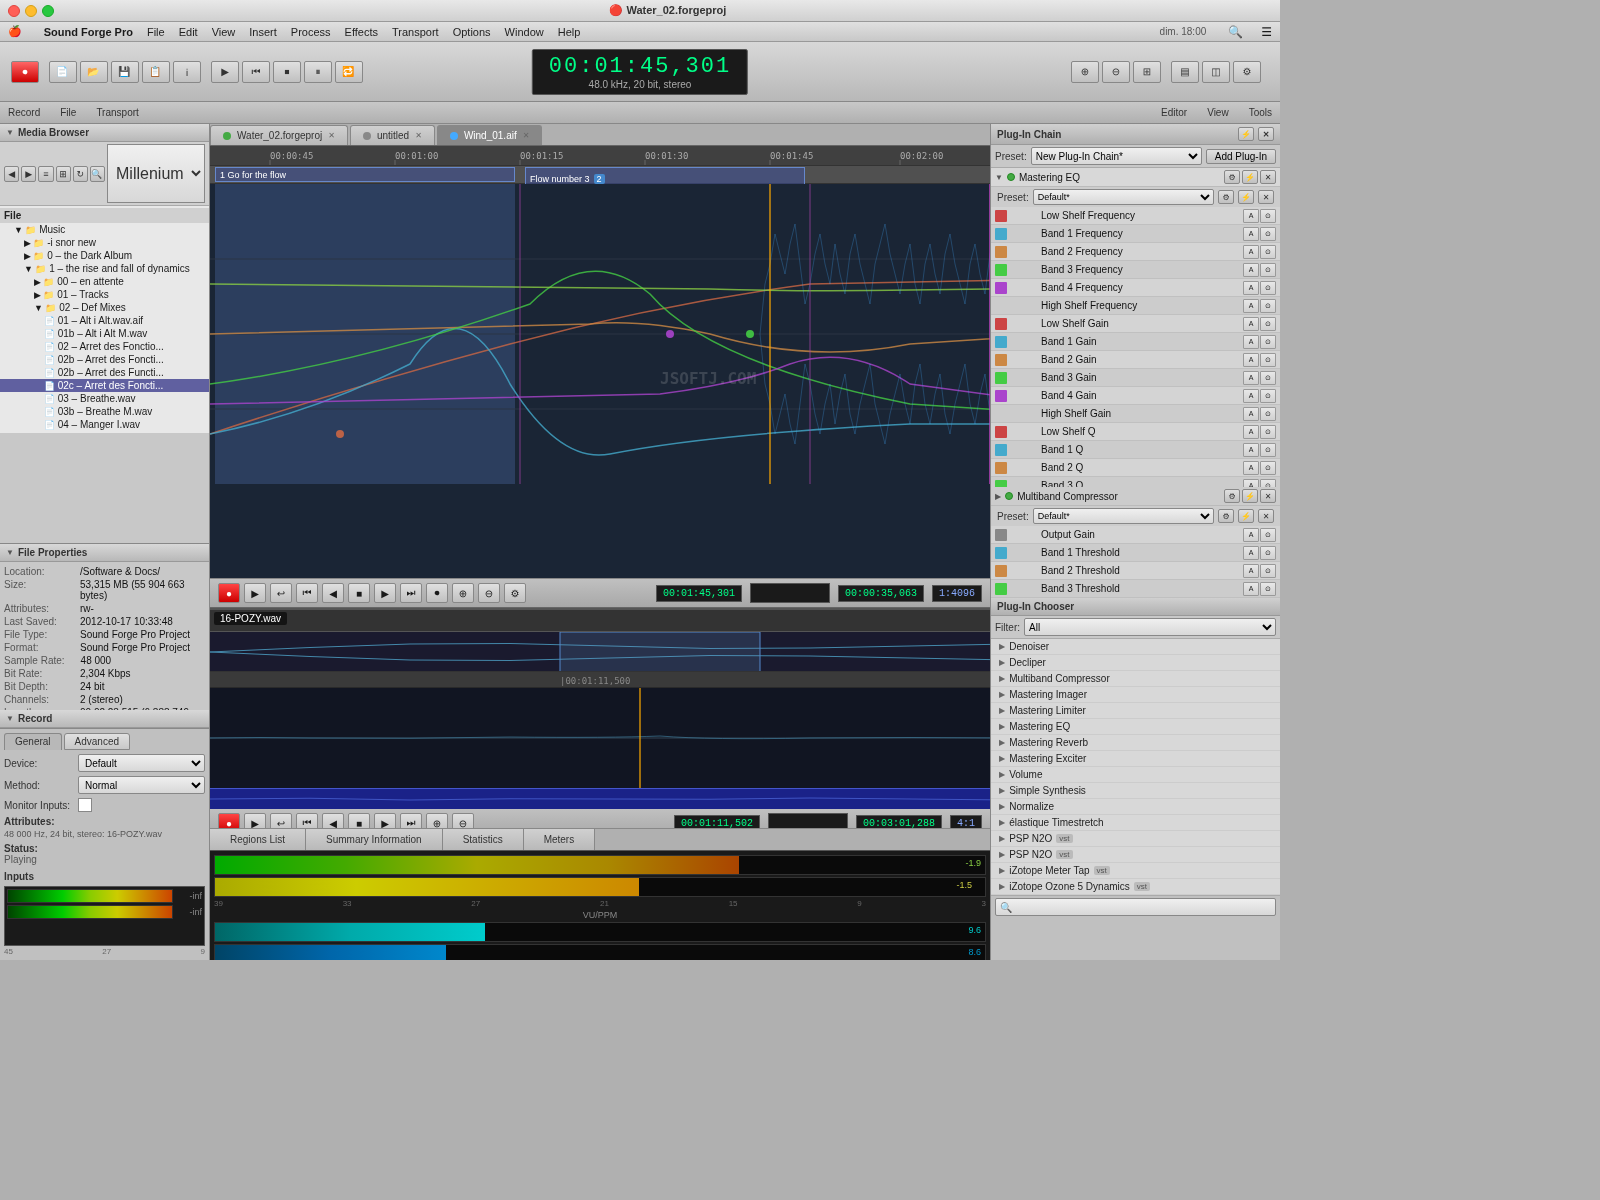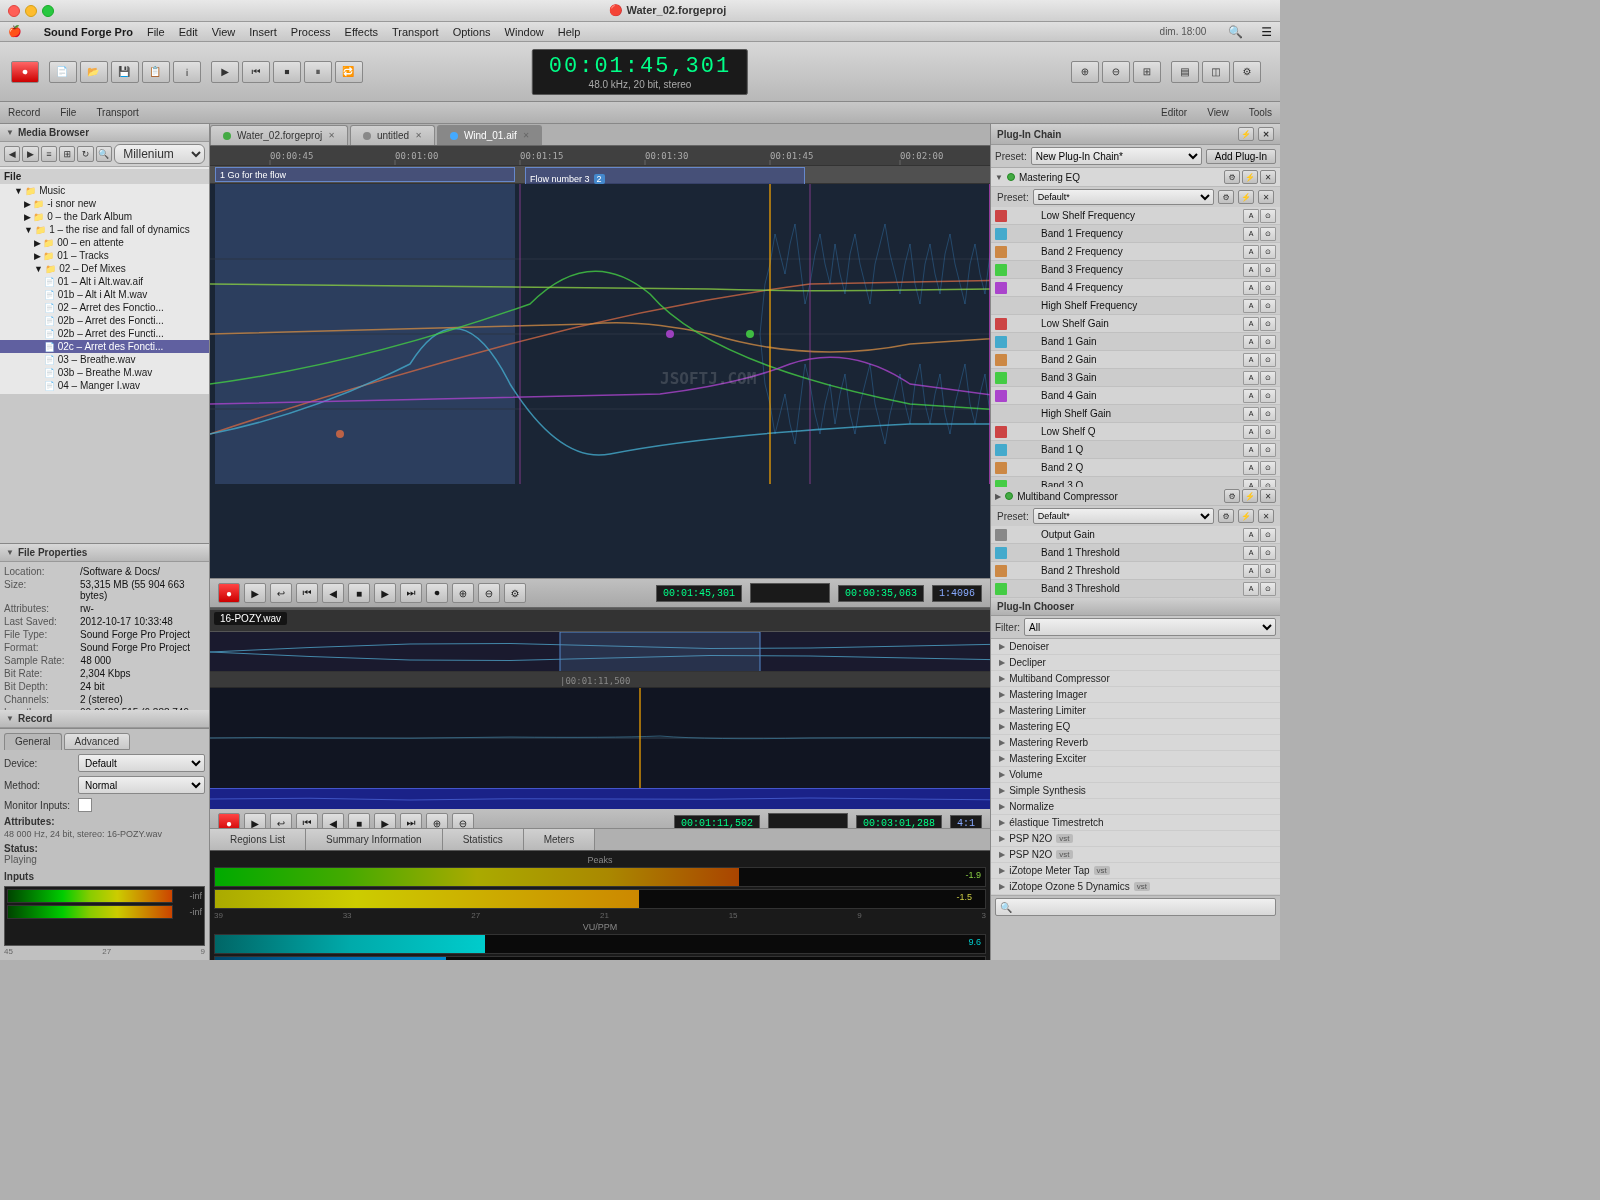--- a/index.html
+++ b/index.html
@@ -134,22 +134,22 @@
     }
     .browser-btn { 
       width: 18px; height: 16px; 
       background: linear-gradient(to bottom, #e0e0e0, #c0c0c0);
       border: 1px solid #888; border-radius: 2px;
       display: inline-flex; align-items: center; justify-content: center;
       cursor: pointer; font-size: 9px; color: #333;
     }
     .browser-dropdown {
       background: linear-gradient(to bottom, #f0f0f0, #d8d8d8);
-      border: 1px solid #888; border-radius: 6px;
-      padding: 1px 4px; font-size: 12px; color: #333;
+      border: 1px solid #888; border-radius: 0;
+      padding: 19px 4px; font-size: 16px; color: #333;
       width: 100px;
     }
     .file-tree { 
       overflow-y: auto; 
       background: #e8e8e8; 
       flex: 1;
       padding: 2px 0;
     }
     .tree-item {
       padding: 1px 4px;
@@ -894,21 +894,20 @@
     </div>
 
     <div class="bottom-tabs">
       <div class="bottom-tab">Regions List</div>
       <div class="bottom-tab">Summary Information</div>
       <div class="bottom-tab">Statistics</div>
       <div class="bottom-tab">Meters</div>
     </div>
 
     <div class="meters-section">
-      <div class="meter-peaks-label">Peaks</div>
 
       <div class="peak-meter">
         <div class="peak-bar" style="width:68%;"></div>
         <div style="position:absolute; right:4px; top:2px; font-size:9px; color:#88cc44;">-1.9</div>
       </div>
 
       <div class="peak-meter" style="background:#0a0a0a;">
         <div style="position:absolute; left:0; top:0; height:100%; width:55%; background:linear-gradient(to right, #aaaa00, #cccc00, #ccaa00, #cc8800);"></div>
         <div style="position:absolute; right:13px; top:2px; font-size:9px; color:#cccc44;">-1.5</div>
       </div>

